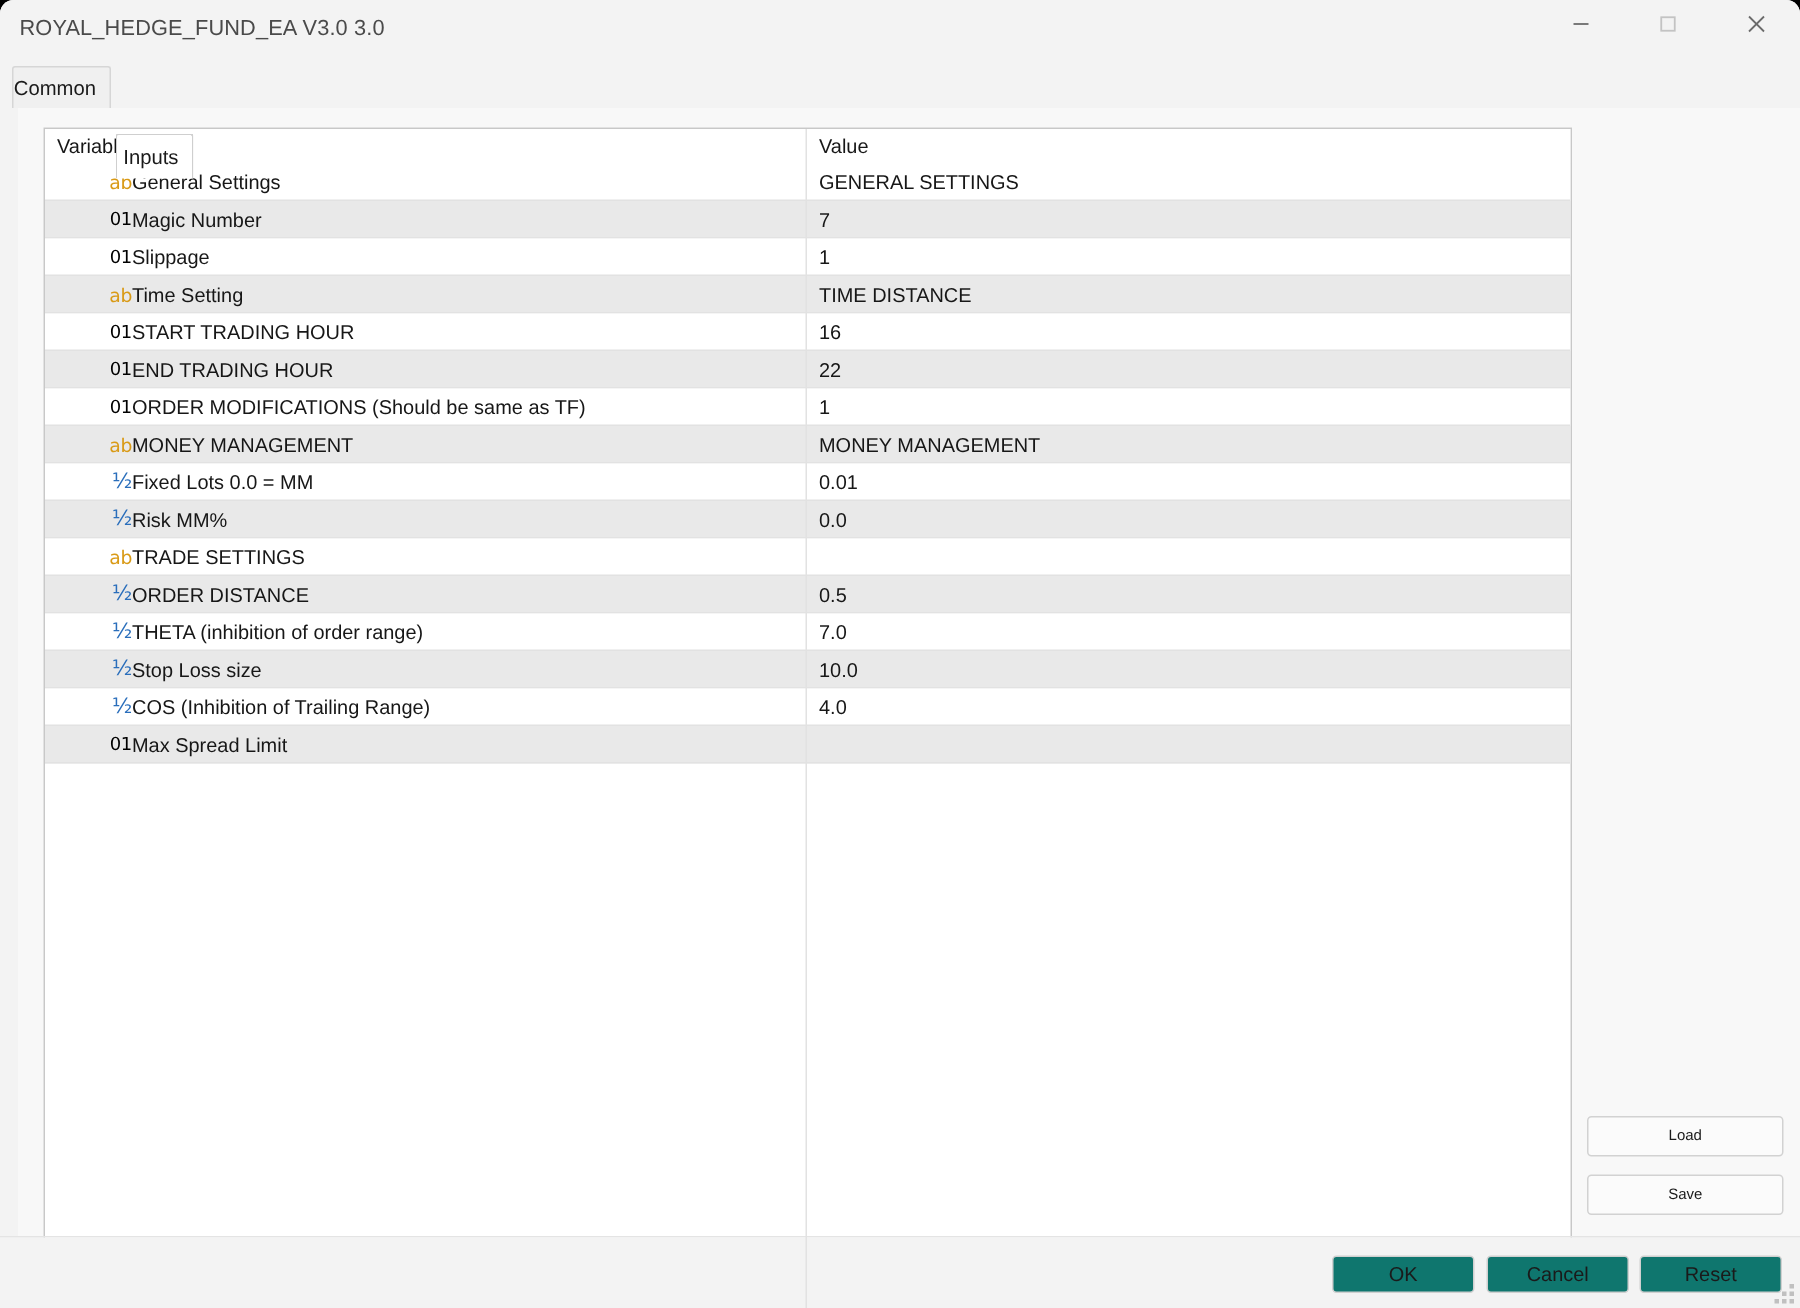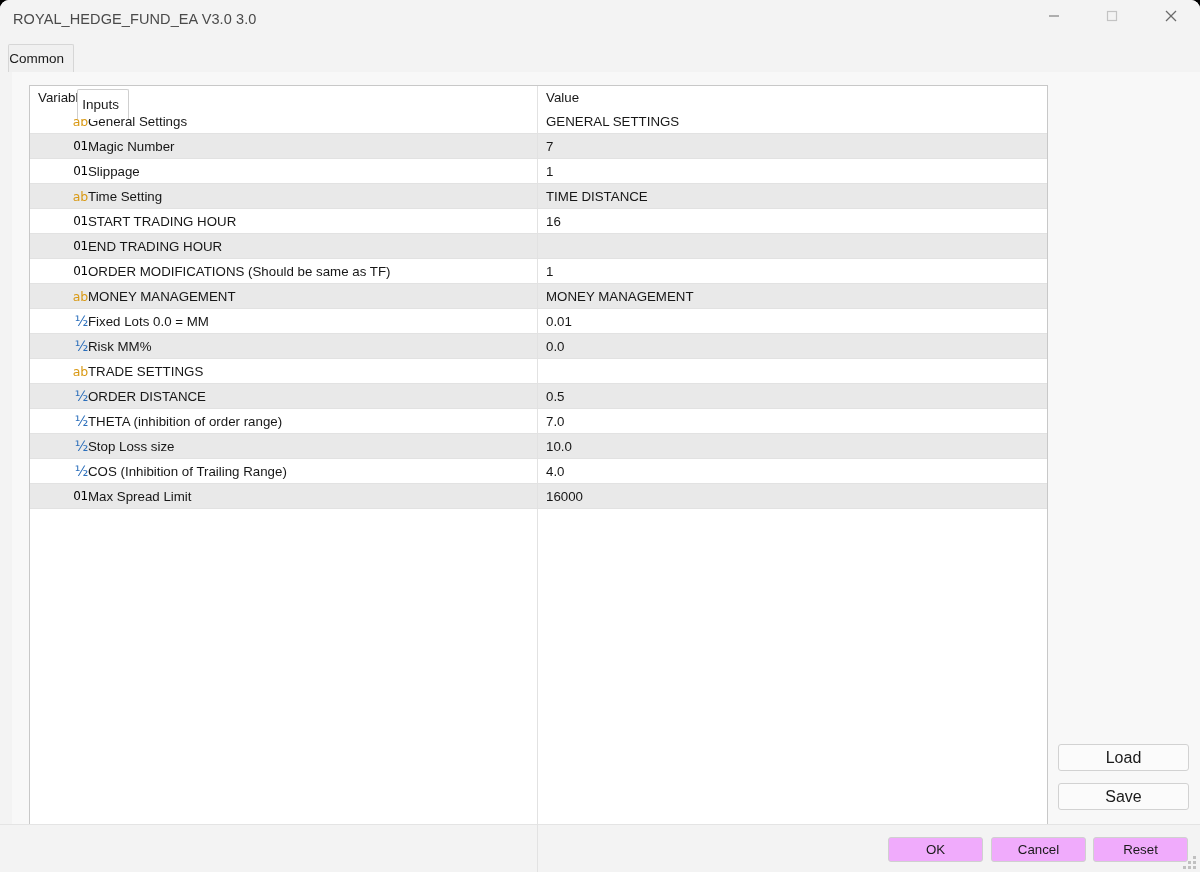--- a/index.html
+++ b/index.html
@@ -165,21 +165,21 @@
   .hdr-val { flex: 1; }
 
   
   .sidebtn {
     position: absolute;
     left: 1046px;
     width: 131px; height: 27px;
     background: #fbfbfb;
     border: 1px solid #d2d2d2;
     border-radius: 3px;
-    font-size: 16px;
+    font-size: 10px;
     color: #1a1a1a;
     display: flex; align-items: center; justify-content: center;
     cursor: default;
   }
   #btn-load { top: 672px; }
   #btn-save { top: 711px; }
 
   
   #footer-sep {
     position: absolute; left: 0; top: 824px;
@@ -188,21 +188,21 @@
   }
   #footer {
     position: absolute; left: 0; top: 825px;
     width: 1200px; height: 47px;
     background: #f3f3f3;
   }
   .footbtn {
     position: absolute;
     top: 12px;
     width: 95px; height: 25px;
-    background: #f0abfc;
+    background: #0f766e;
     border: 1px solid #d0d0d0;
     border-radius: 3px;
     font-size: 13.3px;
     color: #1a1a1a;
     display: flex; align-items: center; justify-content: center;
     cursor: default;
   }
   #btn-ok     { left: 888px; }
   #btn-cancel { left: 991px; text-align: right; }
   #btn-reset  { left: 1093px; }
@@ -304,20 +304,21 @@
               <span class="vicon num">01</span>
               <span class="vlabel">START TRADING HOUR</span>
             </div>
             <div class="cell-val">16</div>
           </div>
           <div class="row even">
             <div class="cell-var">
               <span class="vicon num">01</span>
               <span class="vlabel">END TRADING HOUR</span>
             </div>
+            <div class="cell-val">22</div>
           </div>
           <div class="row odd">
             <div class="cell-var">
               <span class="vicon num">01</span>
               <span class="vlabel">ORDER MODIFICATIONS (Should be same as TF)</span>
             </div>
             <div class="cell-val">1</div>
           </div>
           <div class="row even">
             <div class="cell-var">
@@ -372,21 +373,20 @@
               <span class="vicon frac">½</span>
               <span class="vlabel">COS (Inhibition of Trailing Range)</span>
             </div>
             <div class="cell-val">4.0</div>
           </div>
           <div class="row even">
             <div class="cell-var">
               <span class="vicon num">01</span>
               <span class="vlabel">Max Spread Limit</span>
             </div>
-            <div class="cell-val">16000</div>
           </div>
         </div>
     </div>
 
     <div class="sidebtn" id="btn-load">
       <span>Load</span>
     </div>
     <div class="sidebtn" id="btn-save">
       <span>Save</span>
     </div>

